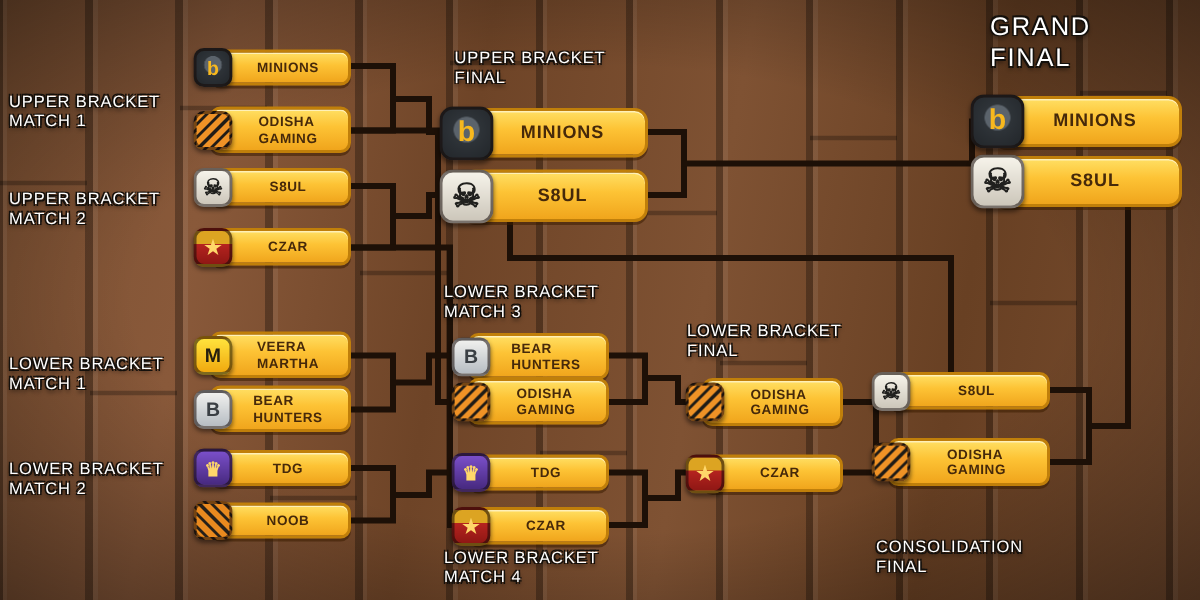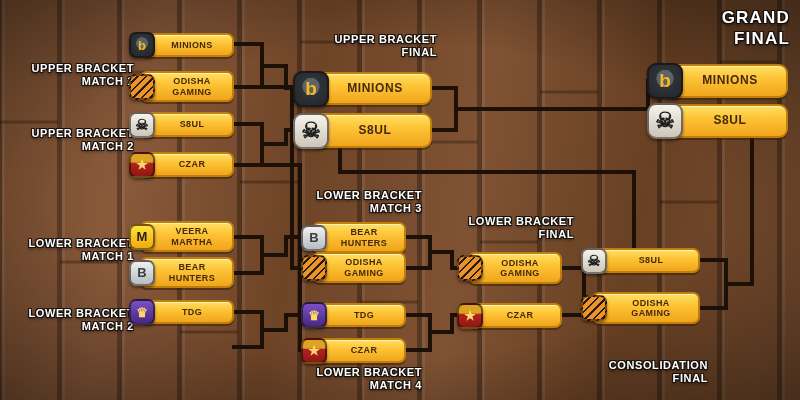--- a/index.html
+++ b/index.html
@@ -20,43 +20,43 @@
   #wires{position:absolute;left:0;top:0;z-index:1}
   .box{
     position:absolute;display:flex;align-items:center;justify-content:center;
     padding-left:13px;padding-right:3px;z-index:2;
     background:linear-gradient(180deg,#ffdf63 0%,#fdc335 42%,#f0a51c 100%);
     border:2px solid #c07f0a;border-radius:7px;
     box-shadow:0 2px 0 rgba(60,30,0,.55), inset 0 1px 0 rgba(255,255,255,.55);
   }
   .box .tname{
     font-weight:bold;font-size:9px;line-height:1.12;letter-spacing:.4px;
-    color:#46290a;text-align:center;white-space:pre-line;text-transform:uppercase;
+    color:#46290a;white-space:pre-line;text-transform:uppercase;
   }
   .box.big{border-radius:9px}
   .box.big .tname{font-size:12px;letter-spacing:.6px}
   .logo{
     position:absolute;left:-13px;top:50%;transform:translateY(-50%);
     width:26px;height:26px;border-radius:7px;border:2px solid rgba(20,10,5,.55);
     display:flex;align-items:center;justify-content:center;
     font-weight:bold;font-size:13px;z-index:3;box-shadow:0 2px 3px rgba(0,0,0,.45);
   }
   .box.big .logo{width:36px;height:36px;left:-17px;font-size:19px;border-radius:9px}
   .logo-minions{background:radial-gradient(circle at 50% 42%, #5b636b 0%, #5b636b 34%, #2e3338 36%, #22262a 100%);color:#f7b81e}
   .logo-odisha{background:repeating-linear-gradient(135deg, #ef9226 0px, #ef9226 4px, #201c17 4px, #201c17 6px);color:#fff}
   .logo-noob{background:repeating-linear-gradient(45deg, #e98a1f 0px, #e98a1f 4px, #262019 4px, #262019 6px);color:#fff}
   .logo-s8ul{background:linear-gradient(180deg,#f6f3ea 0%,#ccc6ba 100%);color:#20201e;font-size:15px}
   .box.big .logo-s8ul{font-size:22px}
   .logo-czar{background:linear-gradient(180deg,#dca422 0%,#dca422 38%,#b5231f 40%,#8f1714 100%);color:#ffd76a}
   .logo-veera{background:linear-gradient(180deg,#ffe23c 0%,#f0a90f 100%);color:#26200f}
   .logo-bear{background:linear-gradient(180deg,#f0f0ee 0%,#b6bcc2 100%);color:#3a3f44}
   .logo-tdg{background:linear-gradient(180deg,#7a4fc9 0%,#47297f 100%);color:#ffd76a}
   .blabel{
-    position:absolute;z-index:2;color:#fff;font-weight:bold;font-size:11px;
-    line-height:1.22;letter-spacing:.6px;text-align:right;white-space:pre-line;
+    position:absolute;z-index:2;color:#fff;font-weight:normal;font-size:11px;
+    line-height:1.22;letter-spacing:.6px;text-align:left;white-space:pre-line;
     text-transform:uppercase;
     text-shadow:-1px -1px 0 #14100c,1px -1px 0 #14100c,-1px 1px 0 #14100c,1px 1px 0 #14100c,0 2px 3px rgba(0,0,0,.7);
   }
   .blabel.big{font-size:17px;letter-spacing:1.2px}
 </style>
 </head>
 <body>
 
 <div id="stage">
 
@@ -137,20 +137,24 @@
   <div class="box" style="left:140px;top:257px;width:94px;height:31px">
     <span class="logo logo-bear">B</span>
     <span class="tname">BEAR
 HUNTERS</span>
   </div>
 
   <div class="box" style="left:140px;top:300px;width:94px;height:24px">
     <span class="logo logo-tdg">♛</span>
     <span class="tname">TDG</span>
   </div>
+  <div class="box" style="left:140px;top:335px;width:94px;height:24px">
+    <span class="logo logo-noob"></span>
+    <span class="tname">NOOB</span>
+  </div>
 
   <div class="box big" style="left:308px;top:72px;width:124px;height:33px">
     <span class="logo logo-minions">b</span>
     <span class="tname">MINIONS</span>
   </div>
   <div class="box big" style="left:308px;top:113px;width:124px;height:35px">
     <span class="logo logo-s8ul">☠</span>
     <span class="tname">S8UL</span>
   </div>
 

